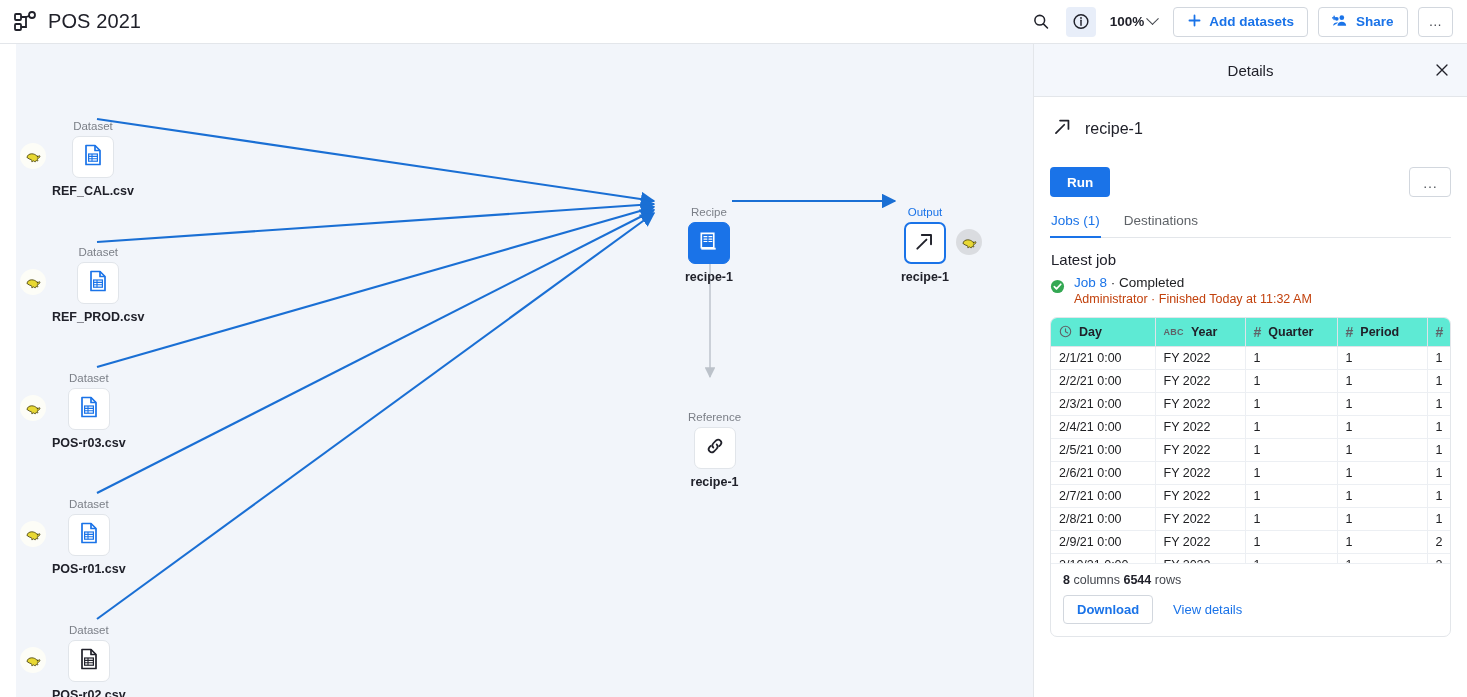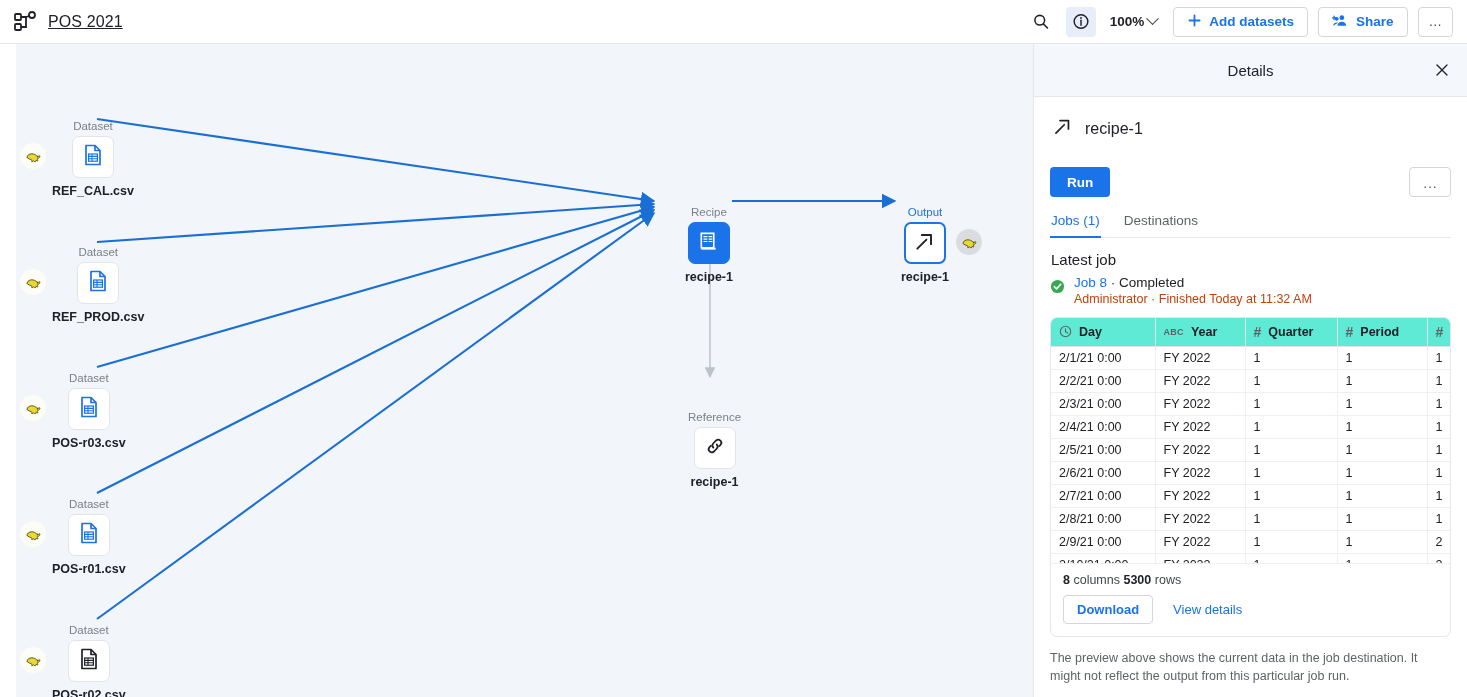--- a/index.html
+++ b/index.html
@@ -15,21 +15,21 @@
 
   
   .topbar {
     position: absolute; left: 0; top: 0; width: 1467px; height: 44px;
     background: #ffffff;
     border-bottom: 1px solid #e3e6ea;
     display: flex; align-items: center;
   }
   .brand { display: flex; align-items: center; gap: 10px; padding-left: 12px; }
   .brand-logo { width: 26px; height: 26px; display: block; }
-  .brand-title { font-size: 16px; color: #20212a; letter-spacing: .1px; text-decoration: underline; }
+  .brand-title { font-size: 20px; color: #20212a; letter-spacing: .1px; }
 
   .topbar-right {
     margin-left: auto; display: flex; align-items: center; gap: 10px;
     padding-right: 14px;
   }
   .icon-btn {
     width: 30px; height: 30px; border-radius: 4px;
     display: flex; align-items: center; justify-content: center;
     background: transparent; border: none; cursor: pointer;
   }
@@ -567,28 +567,27 @@
                   <td>1</td>
                   <td>2</td>
                 </tr>
               </tbody>
           </table>
         </div>
 
         <div class="counts">
           <b>8</b>
           <span>columns</span>
-          <b>5300</b>
+          <b>6544</b>
           <span>rows</span>
         </div>
 
         <div class="card-actions">
           <button class="dl-btn">Download</button>
           <span class="vd-link">View details</span>
         </div>
       </div>
 
-      <div class="foot-note">The preview above shows the current data in the job destination. It might not reflect the output from this particular job run.</div>
 
     </div>
   </div>
 
 </div>
 
 </body></html>

